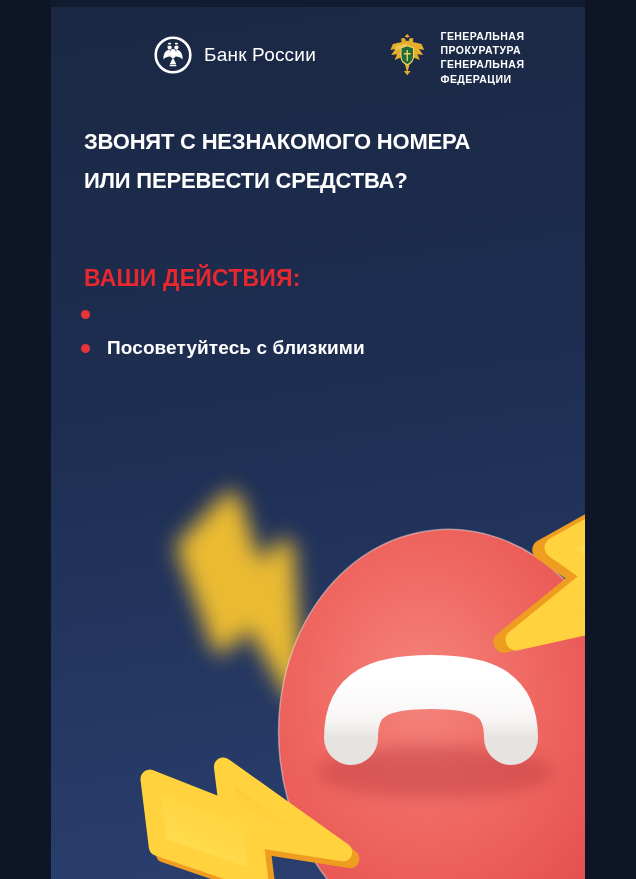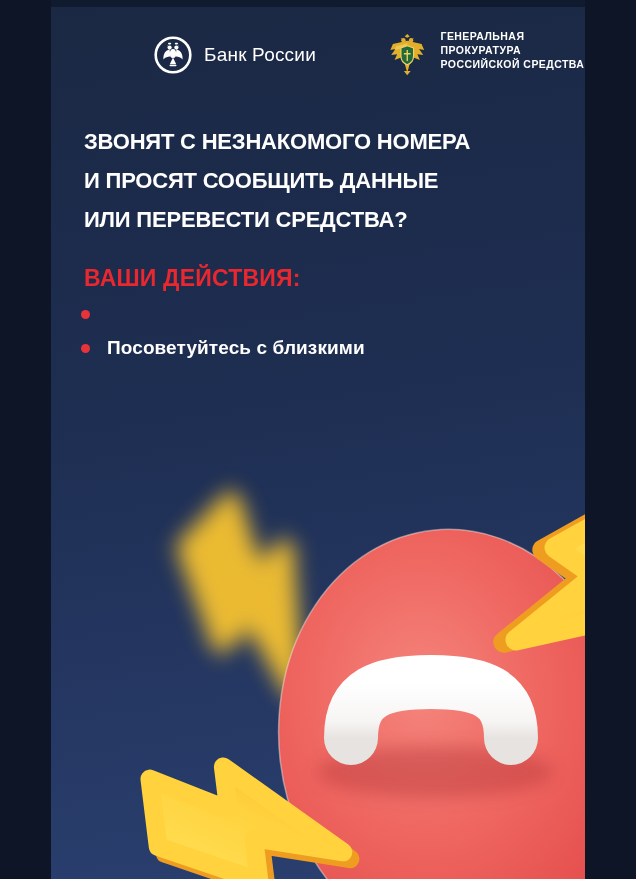--- a/index.html
+++ b/index.html
@@ -83,27 +83,26 @@
         <path d="M20 45 L28 45 L24 50 Z"></path>
       </g>
       <g fill="#f4cf62">
         <path d="M24 12 L11 15.5 L9 20 L24 17 Z" opacity="0.7"></path>
       </g>
       <path d="M24 15 L31.5 17.5 L31.5 27 C31.5 32.5 28.5 36 24 37.6 C19.5 36 16.5 32.5 16.5 27 L16.5 17.5 Z" fill="#1f6b3b" stroke="#f4cf62" stroke-width="1.4"></path>
       <path d="M24 20 L24 33 M20 24.5 L28 24.5" stroke="#f4cf62" stroke-width="1.6" fill="none"></path>
     </svg>
     <span class="prok-label">
       <span>ГЕНЕРАЛЬНАЯ ПРОКУРАТУРА</span><br>
-      <span>РОССИЙСКОЙ СРЕДСТВА</span>
+      <span>ГЕНЕРАЛЬНАЯ ФЕДЕРАЦИИ</span>
     </span>
   </div>
 
   <div class="headline">
     <div>ЗВОНЯТ С НЕЗНАКОМОГО НОМЕРА</div>
-    <div>И ПРОСЯТ СООБЩИТЬ ДАННЫЕ</div>
     <div>ИЛИ ПЕРЕВЕСТИ СРЕДСТВА?</div>
   </div>
 
   <div class="actions-title">ВАШИ ДЕЙСТВИЯ:</div>
 
   <ul class="bullets">
     <li>
       <span class="dot"></span>
     </li>
     <li>

